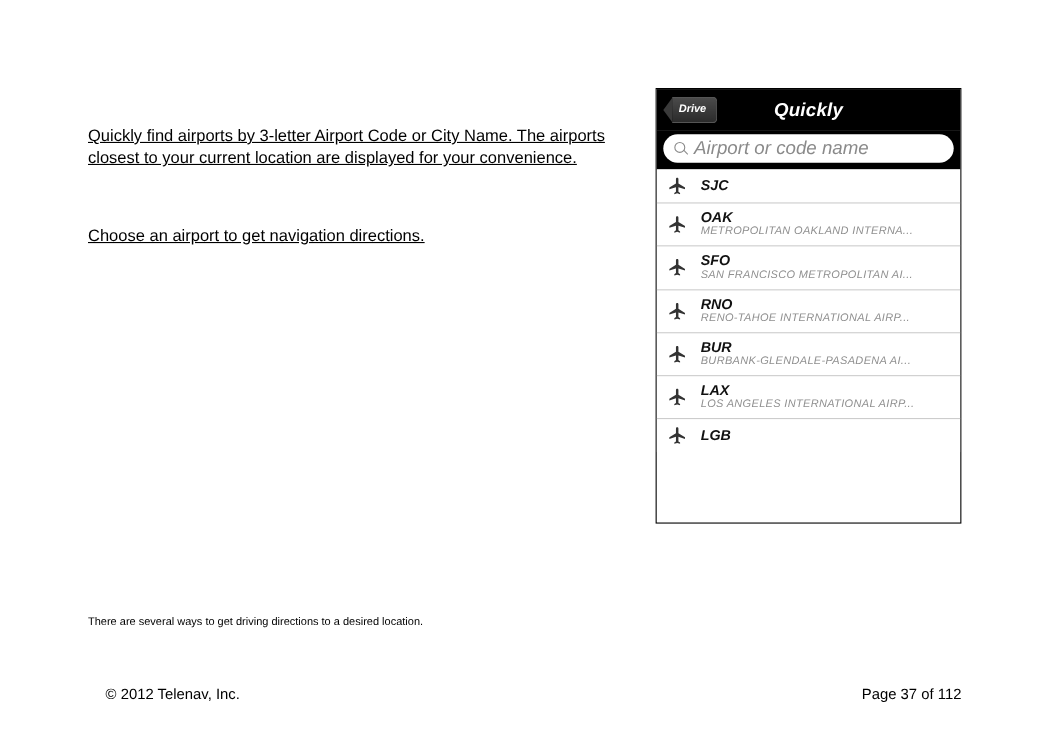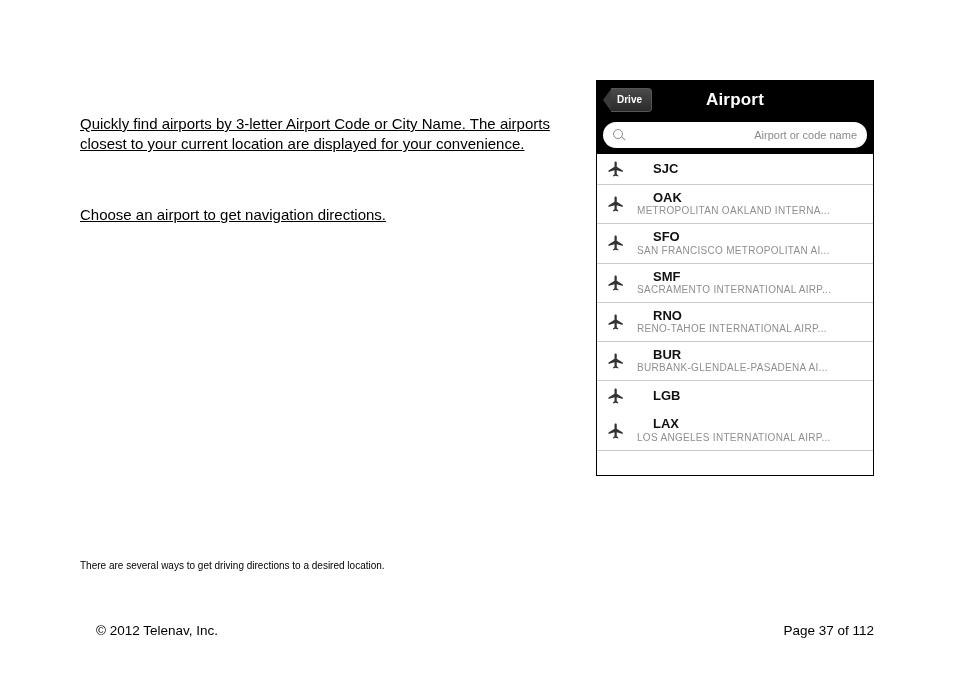--- a/index.html
+++ b/index.html
@@ -49,20 +49,21 @@
   .phone {
     position: absolute;
     right: 80px;
     top: 80px;
     width: 278px;
     height: 396px;
     border: 1px solid #000;
     background: #fff;
     box-sizing: border-box;
     overflow: hidden;
+    font-style: italic;
   }
   .phone-header {
     background: #000;
     color: #fff;
     height: 38px;
     position: relative;
     display: flex;
     align-items: center;
     justify-content: center;
     font-family: "Helvetica Neue", Helvetica, Arial, sans-serif;
@@ -103,23 +104,22 @@
     padding: 3px 6px 6px 6px;
   }
   .search-box {
     background: #fff;
     border-radius: 14px;
     height: 26px;
     display: flex;
     align-items: center;
     padding: 0 10px;
     color: #8a8a8a;
-    font-size: 11px;
+    font-size: 17px;
     gap: 6px;
-    justify-content: space-between;
   }
   .search-icon {
     width: 12px; height: 12px; position: relative;
   }
   .search-icon::before {
     content: "";
     position: absolute;
     width: 8px; height: 8px;
     border: 1.5px solid #8a8a8a;
     border-radius: 50%;
@@ -148,21 +148,20 @@
     flex: 0 0 18px;
   }
   .plane-icon svg { display: block; }
   .item-text { flex: 1; overflow: hidden; }
   .item-code {
     font-family: Arial, sans-serif;
     font-weight: 700;
     font-size: 13px;
     color: #111;
     line-height: 1.1;
-    margin-left: 16px;
   }
   .item-desc {
     font-size: 10px;
     color: #8f8f8f;
     letter-spacing: 0.3px;
     white-space: nowrap;
     overflow: hidden;
     text-overflow: clip;
     line-height: 1.2;
   }
@@ -184,21 +183,21 @@
     <span>© 2012 Telenav, Inc.</span>
     <span>Page 37 of 112</span>
   </div>
 
   <div class="phone">
     <div class="phone-header">
       <div class="back-btn">
         <div class="back-arrow"></div>
         <div class="back-body">Drive</div>
       </div>
-      <div class="phone-title">Airport</div>
+      <div class="phone-title">Quickly</div>
     </div>
     <div class="search-row">
       <div class="search-box">
         <span class="search-icon"></span>
         <span>Airport or code name</span>
       </div>
     </div>
     <div class="list" id="airport-list">
         <div class="item">
           <div class="plane-icon">
@@ -232,63 +231,52 @@
             <div class="item-desc">SAN FRANCISCO METROPOLITAN AI...</div>
           </div>
         </div>
         <div class="item">
           <div class="plane-icon">
             <svg viewBox="0 0 24 24" width="18" height="18">
               <path fill="#333" d="M21 16v-2l-8-5V3.5C13 2.67 12.33 2 11.5 2S10 2.67 10 3.5V9l-8 5v2l8-2.5V19l-2 1.5V22l3.5-1 3.5 1v-1.5L13 19v-5.5l8 2.5z"></path>
             </svg>
           </div>
           <div class="item-text">
-            <div class="item-code">SMF</div>
-            <div class="item-desc">SACRAMENTO INTERNATIONAL AIRP...</div>
-          </div>
-        </div>
-        <div class="item">
-          <div class="plane-icon">
-            <svg viewBox="0 0 24 24" width="18" height="18">
-              <path fill="#333" d="M21 16v-2l-8-5V3.5C13 2.67 12.33 2 11.5 2S10 2.67 10 3.5V9l-8 5v2l8-2.5V19l-2 1.5V22l3.5-1 3.5 1v-1.5L13 19v-5.5l8 2.5z"></path>
-            </svg>
-          </div>
-          <div class="item-text">
             <div class="item-code">RNO</div>
             <div class="item-desc">RENO-TAHOE INTERNATIONAL AIRP...</div>
           </div>
         </div>
         <div class="item">
           <div class="plane-icon">
             <svg viewBox="0 0 24 24" width="18" height="18">
               <path fill="#333" d="M21 16v-2l-8-5V3.5C13 2.67 12.33 2 11.5 2S10 2.67 10 3.5V9l-8 5v2l8-2.5V19l-2 1.5V22l3.5-1 3.5 1v-1.5L13 19v-5.5l8 2.5z"></path>
             </svg>
           </div>
           <div class="item-text">
             <div class="item-code">BUR</div>
             <div class="item-desc">BURBANK-GLENDALE-PASADENA AI...</div>
           </div>
         </div>
-        <div class="item last">
-          <div class="plane-icon">
-            <svg viewBox="0 0 24 24" width="18" height="18">
-              <path fill="#333" d="M21 16v-2l-8-5V3.5C13 2.67 12.33 2 11.5 2S10 2.67 10 3.5V9l-8 5v2l8-2.5V19l-2 1.5V22l3.5-1 3.5 1v-1.5L13 19v-5.5l8 2.5z"></path>
-            </svg>
-          </div>
-          <div class="item-text">
-            <div class="item-code">LGB</div>
-          </div>
-        </div>
         <div class="item">
           <div class="plane-icon">
             <svg viewBox="0 0 24 24" width="18" height="18">
               <path fill="#333" d="M21 16v-2l-8-5V3.5C13 2.67 12.33 2 11.5 2S10 2.67 10 3.5V9l-8 5v2l8-2.5V19l-2 1.5V22l3.5-1 3.5 1v-1.5L13 19v-5.5l8 2.5z"></path>
             </svg>
           </div>
           <div class="item-text">
             <div class="item-code">LAX</div>
             <div class="item-desc">LOS ANGELES INTERNATIONAL AIRP...</div>
           </div>
         </div>
+        <div class="item last">
+          <div class="plane-icon">
+            <svg viewBox="0 0 24 24" width="18" height="18">
+              <path fill="#333" d="M21 16v-2l-8-5V3.5C13 2.67 12.33 2 11.5 2S10 2.67 10 3.5V9l-8 5v2l8-2.5V19l-2 1.5V22l3.5-1 3.5 1v-1.5L13 19v-5.5l8 2.5z"></path>
+            </svg>
+          </div>
+          <div class="item-text">
+            <div class="item-code">LGB</div>
+          </div>
+        </div>
       </div>
   </div>
 
 </div>
 
 </body></html>

